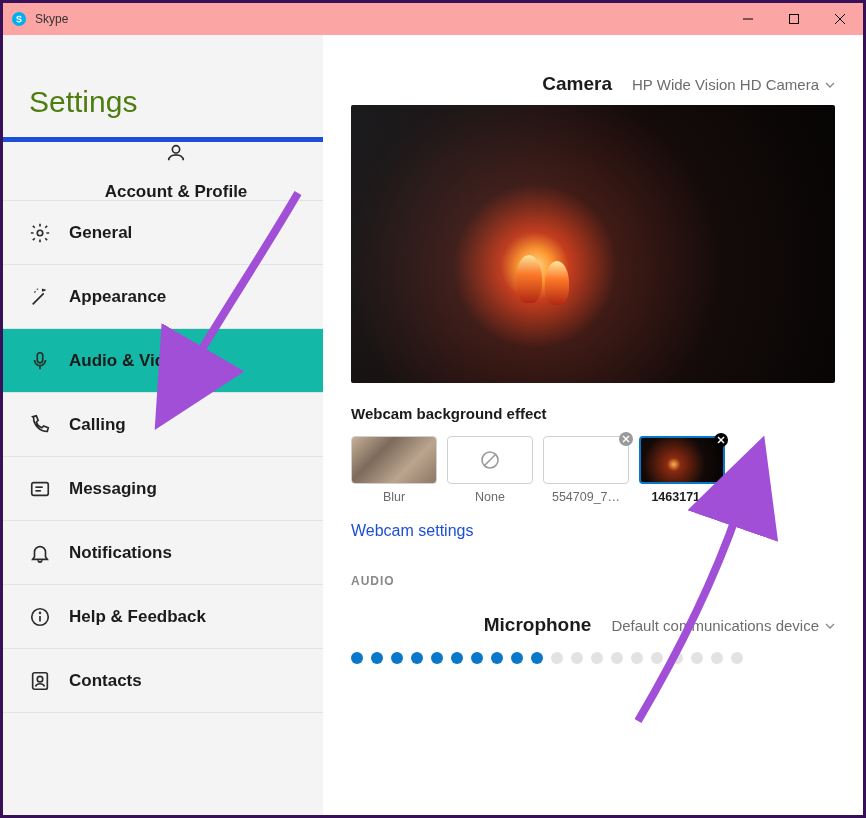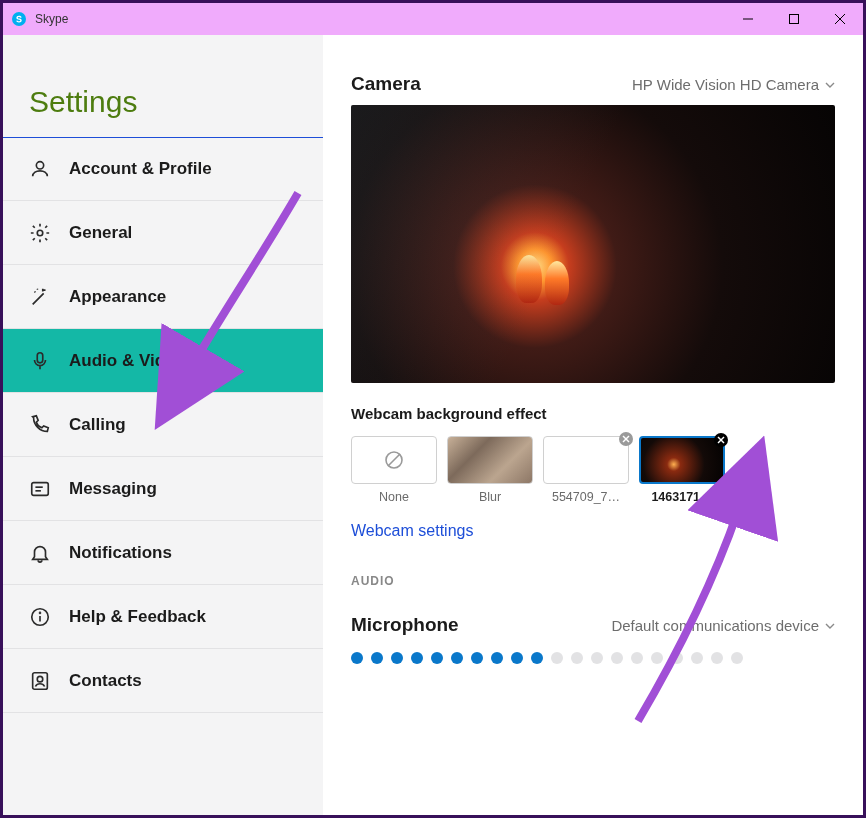--- a/index.html
+++ b/index.html
@@ -1,38 +1,38 @@
 <!DOCTYPE html>
 <html><head>
 <meta charset="utf-8">
 <style>
   * { box-sizing: border-box; margin: 0; padding: 0; font-family: "Segoe UI", Arial, sans-serif; }
   body { background: #fff; }
   .window { width: 866px; height: 818px; border: 3px solid #38105a; display: flex; flex-direction: column; position: relative; overflow: hidden; }
   
-  .title-bar { height: 32px; display: flex; align-items: center; padding-left: 8px; background: #f0abfc; }
+  .title-bar { height: 32px; display: flex; align-items: center; padding-left: 8px; background: #fca5a5; }
   .title-bar .logo { width: 16px; height: 16px; display:inline-flex; align-items:center; justify-content:center; }
   .title-bar .title-text { margin-left: 8px; font-size: 12px; color: #333; }
   .win-controls { margin-left: auto; display: flex; }
   .win-controls .wc { width: 46px; height: 32px; display:flex; align-items:center; justify-content:center; color:#000; }
   .win-controls .wc svg { stroke: #000; stroke-width:1; fill:none; }
   
   .body { flex: 1; display:flex; min-height:0; }
   .sidebar { width: 320px; background: #f4f4f5; display:flex; flex-direction:column; padding-top: 50px; }
   .settings-title { font-size: 30px; font-weight: 400; color:#4d7c0f; padding: 0 26px 18px 26px; }
   .side-items { display:flex; flex-direction:column; }
   .side-item { height:64px; display:flex; align-items:center; padding-left:26px; gap:18px; border-bottom:1px solid #e2e2e4; cursor:pointer; }
-  .side-item:first-child { border-top:1px solid #1d4ed8; }
+  .side-item:first-child { border-top:5px solid #1d4ed8;flex-direction:column; }
   .side-item .ic { width:22px; height:22px; color:#2b2b2b; display:flex; align-items:center; justify-content:center; }
   .side-item .label { font-size:17px; font-weight:600; color:#1b1b1b; }
   .side-item.active { background:#14b8a6; }
   
   .main { flex:1; padding: 38px 28px 0 28px; overflow:hidden; }
   .section-header { font-size:12px; letter-spacing:1px; font-weight:600; color:#888; margin-bottom:26px; }
-  .row { display:flex; align-items:center; justify-content:space-between; margin-bottom:10px; }
+  .row { display:flex; align-items:center; justify-content:flex-end; margin-bottom:10px;gap:20px; }
   .row .row-label { font-size:19px; font-weight:700; color:#1b1b1b; }
   .selector { color:#6d6d6d; font-size:15px; display:flex; align-items:center; gap:6px; cursor:pointer; }
   .chev { width:10px; height:10px; }
   
   .preview { width:100%; height:278px; margin-top:6px; border-radius:2px; overflow:hidden; position:relative; background: radial-gradient(circle at 38% 58%, #ffdf8a 0%, #ff9630 5%, #c63d1e 10%, #401b16 24%, #140b0a 55%, #060404 100%); }
   .preview::before { content:""; position:absolute; left:34%; top:54%; width:26px; height:48px; background:linear-gradient(#ffe9a0,#ff7a28 40%,#b02712 100%); border-radius:50% 50% 40% 40%; filter:blur(0.5px); }
   .preview::after { content:""; position:absolute; left:40%; top:56%; width:24px; height:44px; background:linear-gradient(#ffe9a0,#ff7a28 40%,#b02712 100%); border-radius:50% 50% 40% 40%; filter:blur(0.5px); }
   .preview .diag { position:absolute; left:0; top:0; width:100%; height:100%; background:linear-gradient(115deg, rgba(60,80,90,0.25) 0%, rgba(0,0,0,0) 45%); }
   
   .subhead { font-size:15px; font-weight:700; color:#1b1b1b; margin:22px 0 14px 0; }
@@ -189,31 +189,31 @@
               </svg></span>
         </div>
       </div>
       <div class="preview">
           <div class="diag"></div>
         </div>
 
       <div class="subhead">Webcam background effect</div>
       <div class="bg-options" id="bg-options">
           <div class="bg-opt">
+            <div class="thumb blur"></div>
+            <span class="lbl">Blur</span>
+          </div>
+          <div class="bg-opt">
             <div class="thumb">
               <svg width="20" height="20" viewBox="0 0 20 20">
                 <circle cx="10" cy="10" r="8" fill="none" stroke="#9a9a9a" stroke-width="1.6"></circle>
                 <line x1="4" y1="16" x2="16" y2="4" stroke="#9a9a9a" stroke-width="1.6"></line>
               </svg>
             </div>
             <span class="lbl">None</span>
-          </div>
-          <div class="bg-opt">
-            <div class="thumb blur"></div>
-            <span class="lbl">Blur</span>
           </div>
           <div class="bg-opt">
             <div class="thumb">
               <span class="corner"><svg viewBox="0 0 16 16" width="16" height="16">
                   <circle cx="8" cy="8" r="7" fill="#9a9a9a"></circle>
                   <line x1="5" y1="5" x2="11" y2="11" stroke="#fff" stroke-width="1.4"></line>
                   <line x1="11" y1="5" x2="5" y2="11" stroke="#fff" stroke-width="1.4"></line>
                 </svg></span>
             </div>
             <span class="lbl">554709_7…</span>

